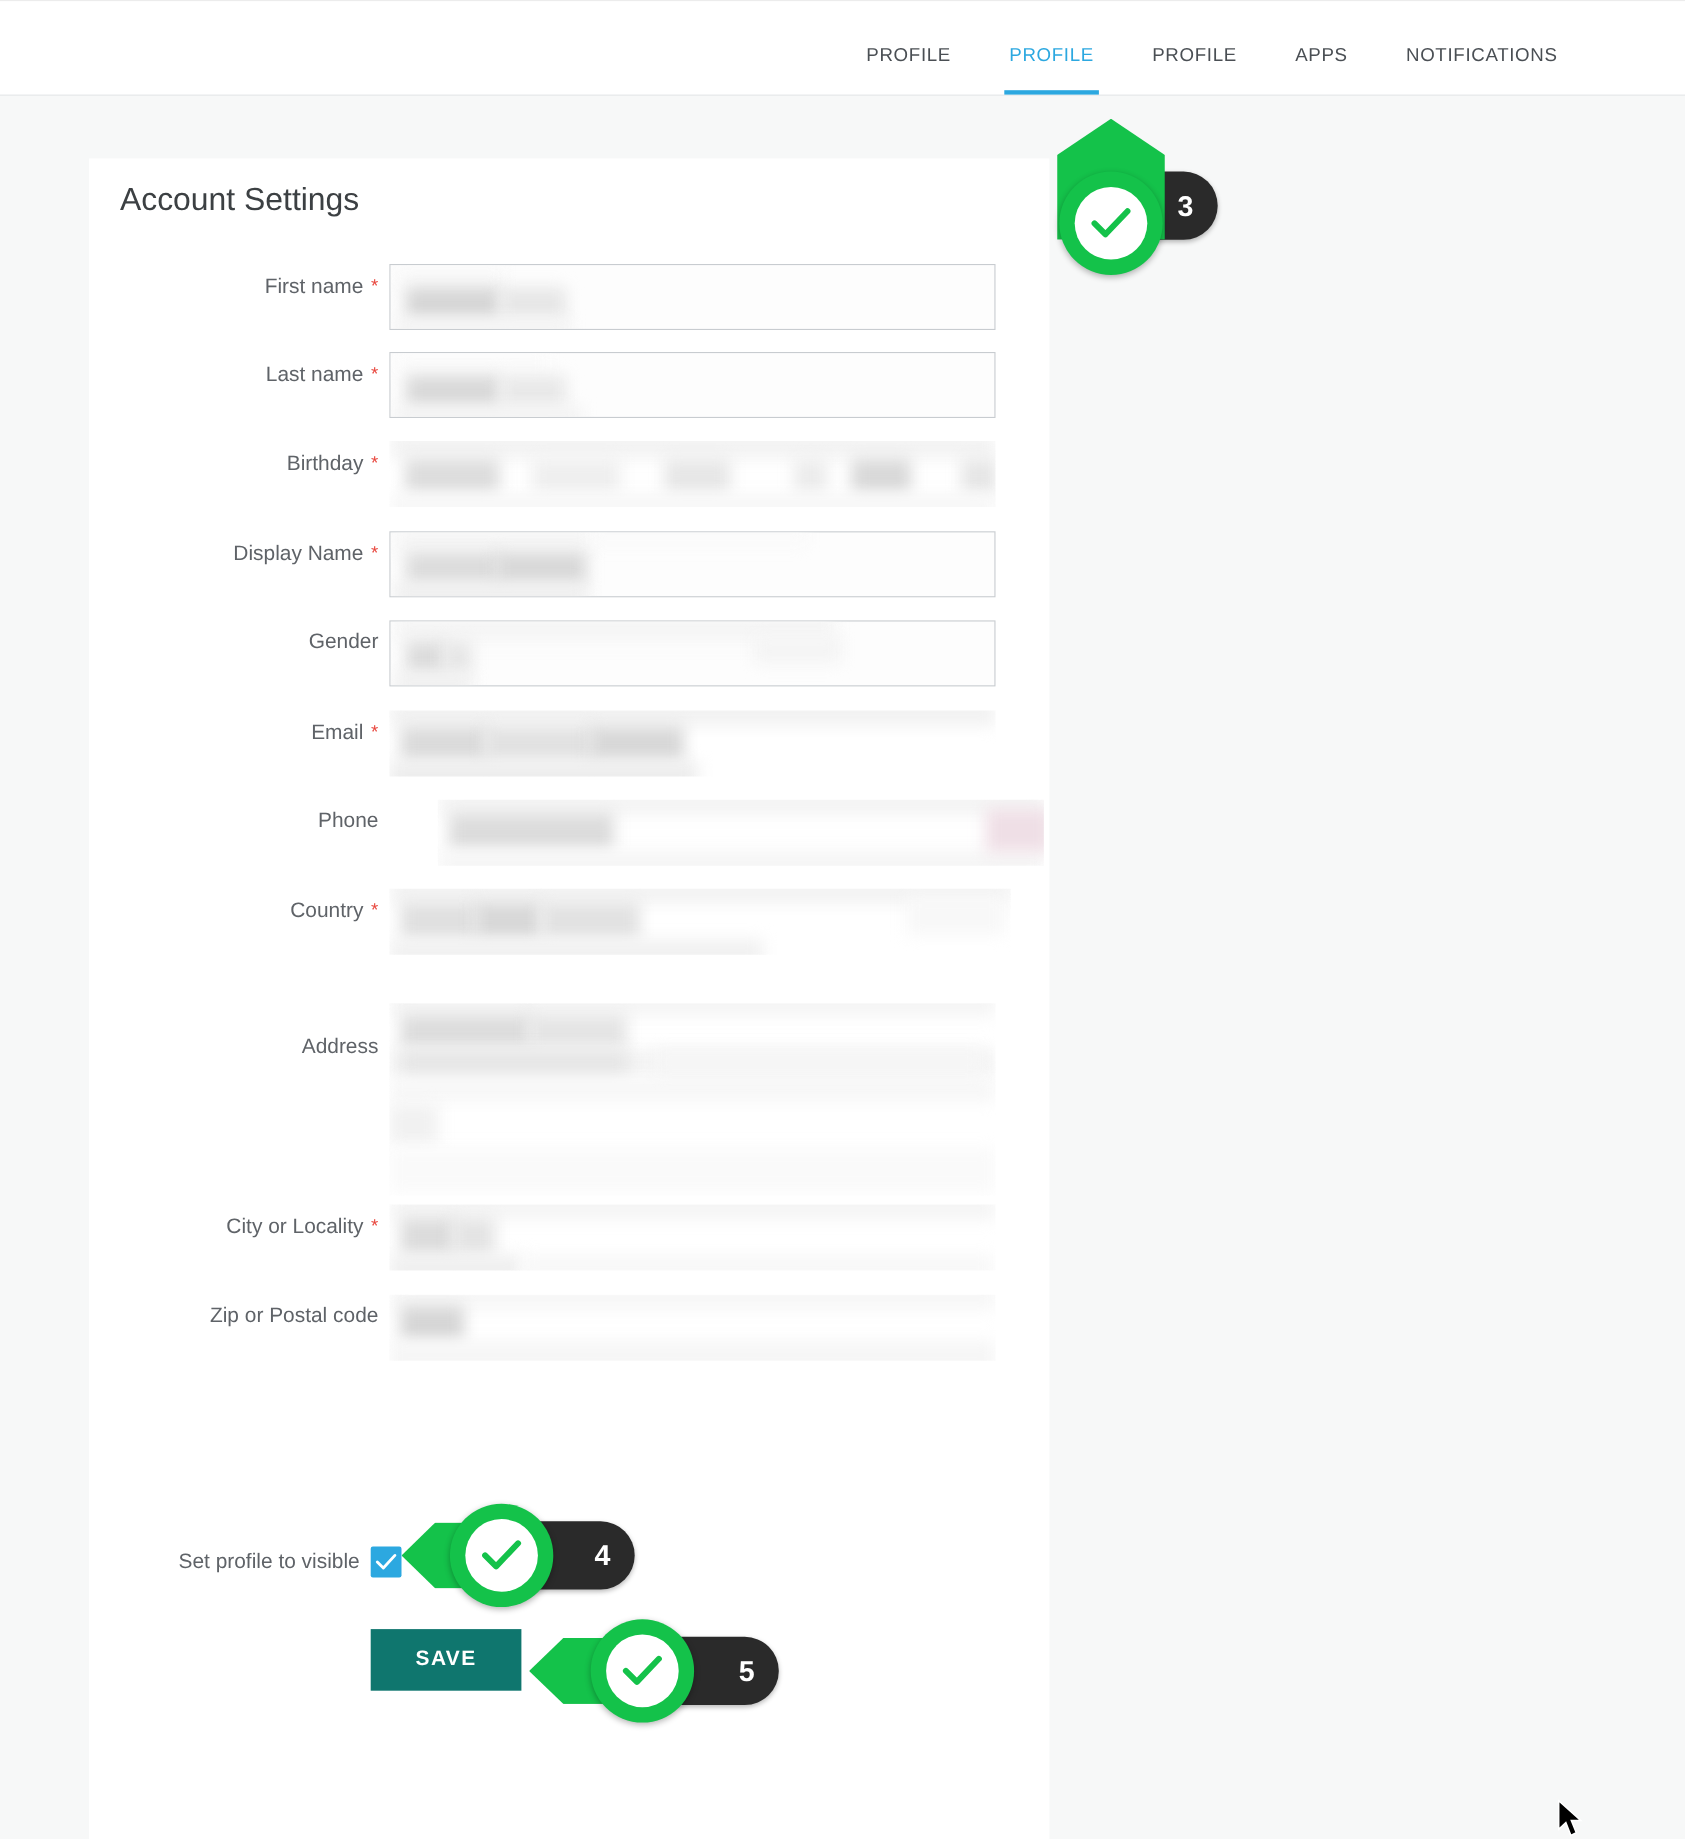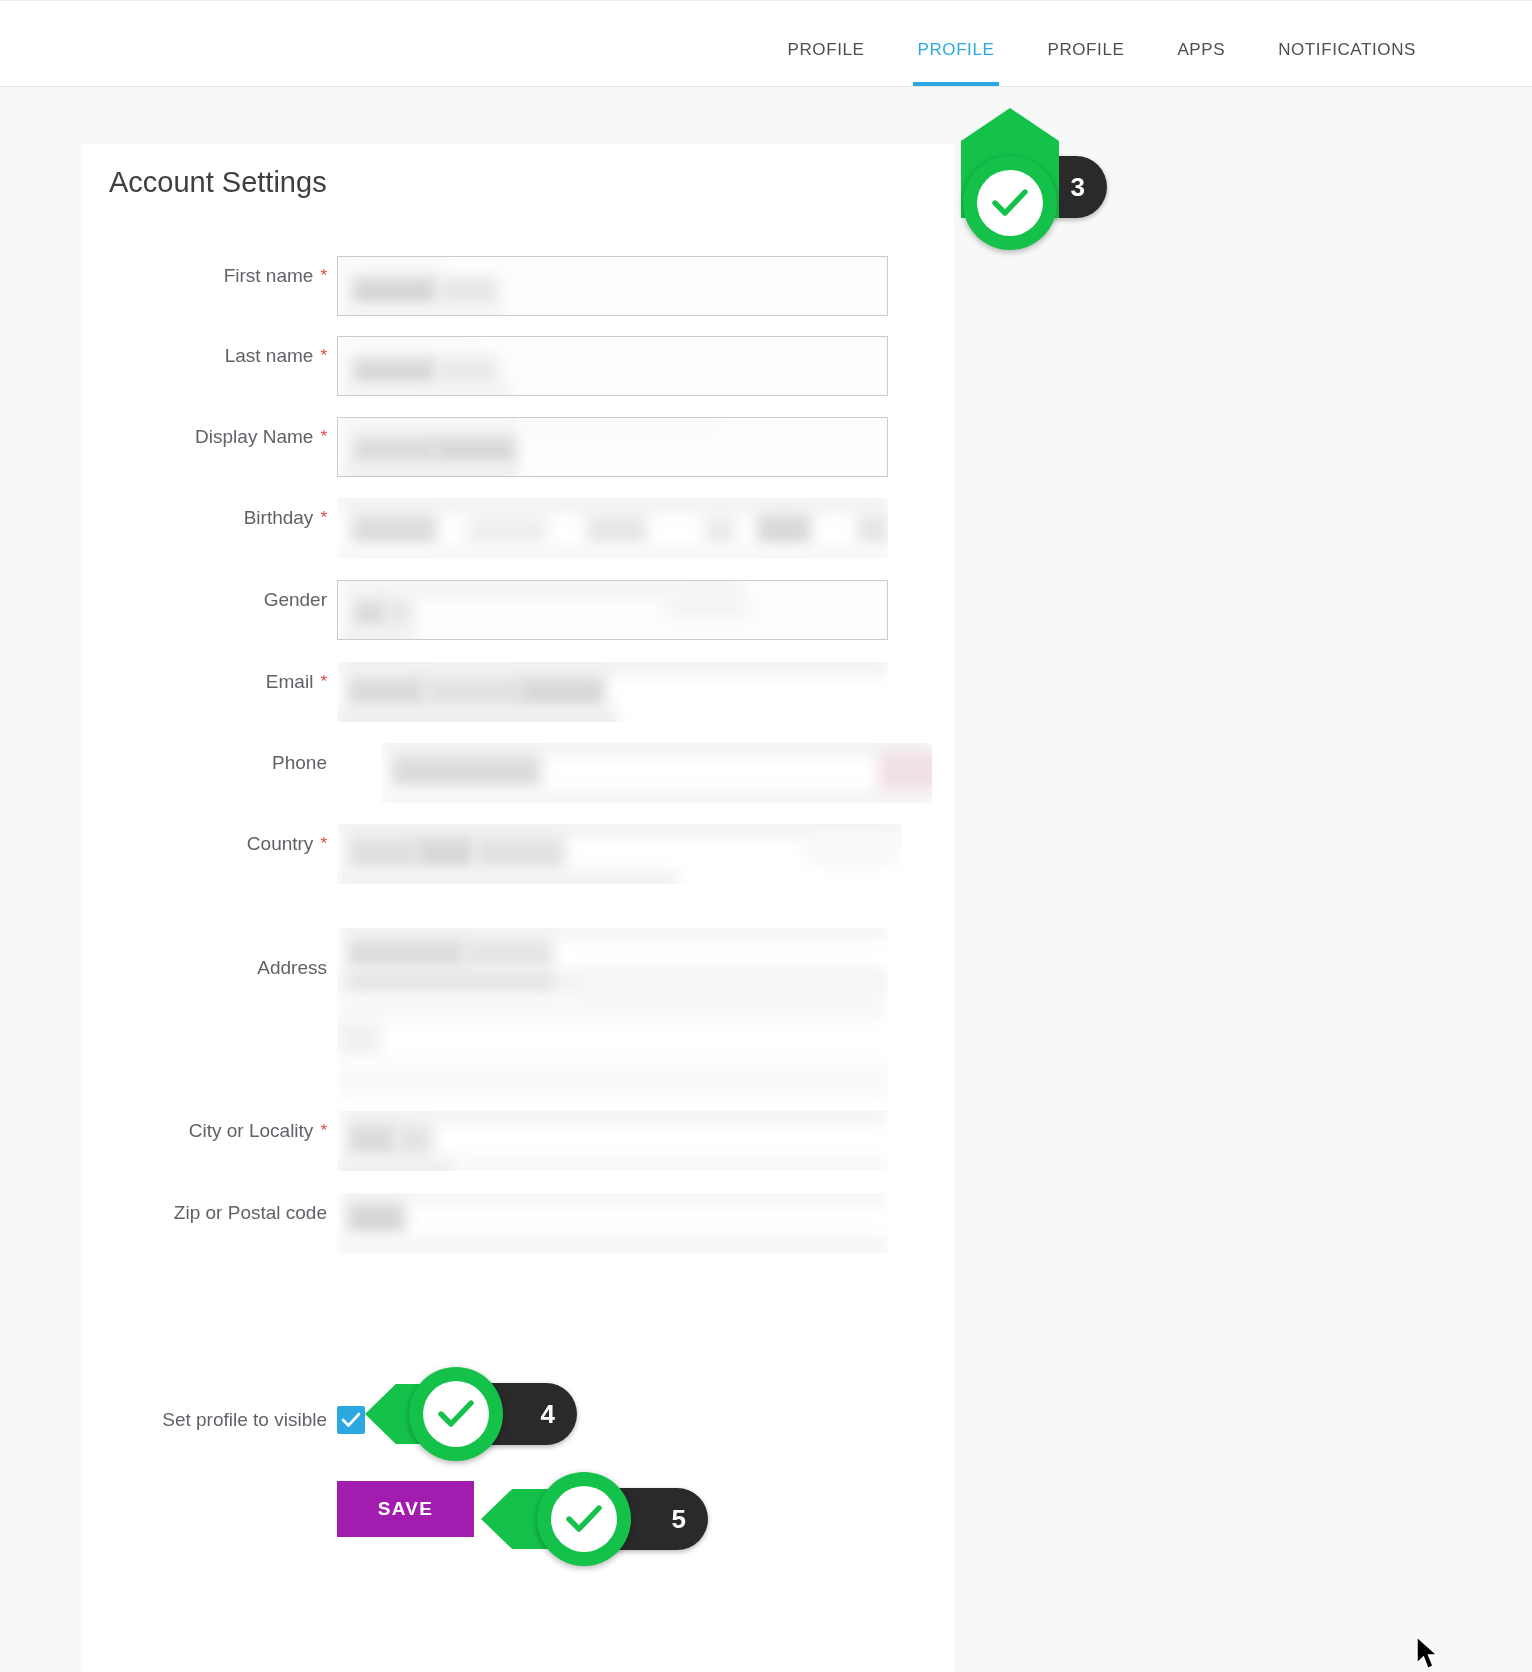--- a/index.html
+++ b/index.html
@@ -73,24 +73,23 @@
     left: 28px;
     top: 22px;
     font-size: 29px;
     color: #3c4043;
     font-weight: 400;
   }
 
   
   .form {
     position: absolute;
-    left: 0;
+    left: 17px;
     top: 96px;
     width: 873px;
-    margin-top: 16px;
   }
   .row {
     position: relative;
     width: 873px;
     display: flex;
     align-items: flex-start;
   }
   .lbl {
     width: 246px;
     text-align: right;
@@ -137,21 +136,21 @@
 
   
   .savewrap {
     position: absolute;
     left: 256px;
     top: 1337px;
   }
   .savebtn {
     width: 137px;
     height: 56px;
-    background: #a21caf;
+    background: #0f766e;
     color: #ffffff;
     border: none;
     font-size: 19px;
     letter-spacing: 1.3px;
     font-weight: 700;
     font-family: "Liberation Sans", sans-serif;
     cursor: pointer;
   }
 
   
@@ -228,45 +227,45 @@
         </div>
       </div>
 
       <div class="row" style="height:81px;">
         <div class="lbl"><span>Last name</span><span class="req">*</span></div>
         <div class="ctrl" style="width:551px;height:60px;">
           <div class="blurbox" style="left:4px;top:-4px;width:140px;height:26px;background:#fbfbfb;"></div>
           <div class="blurbox" style="left:14px;top:20px;width:86px;height:30px;background:#d9d9d9;"></div>
           <div class="blurbox" style="left:100px;top:20px;width:60px;height:30px;background:#e9e9e9;"></div>
           <div class="blurbox" style="left:4px;top:48px;width:170px;height:22px;background:#f3f3f3;"></div>
-        </div>
-      </div>
-
-      <div class="row" style="height:81px;">
-        <div class="lbl"><span>Display Name</span><span class="req">*</span></div>
-        <div class="ctrl" style="width:551px;height:60px;">
-          <div class="blurbox" style="left:4px;top:-6px;width:180px;height:26px;background:#f6f6f6;"></div>
-          <div class="blurbox" style="left:14px;top:18px;width:86px;height:30px;background:#dcdcdc;"></div>
-          <div class="blurbox" style="left:96px;top:18px;width:82px;height:30px;background:#d8d8d8;"></div>
-          <div class="blurbox" style="left:4px;top:46px;width:175px;height:24px;background:#efefef;"></div>
-          <div class="blurbox" style="left:180px;top:-8px;width:200px;height:20px;background:#fafafa;"></div>
         </div>
       </div>
 
       <div class="row" style="height:82px;">
         <div class="lbl"><span>Birthday</span><span class="req">*</span></div>
         <div class="ctrl" style="width:551px;height:60px;border:none;background:transparent;">
           <div class="blurbox" style="left:0;top:-8px;width:551px;height:24px;background:#f3f3f3;"></div>
           <div class="blurbox" style="left:14px;top:16px;width:86px;height:32px;background:#dddddd;"></div>
           <div class="blurbox" style="left:130px;top:16px;width:80px;height:32px;background:#efefef;"></div>
           <div class="blurbox" style="left:250px;top:16px;width:60px;height:32px;background:#e7e7e7;"></div>
           <div class="blurbox" style="left:368px;top:16px;width:30px;height:32px;background:#ececec;"></div>
           <div class="blurbox" style="left:420px;top:16px;width:54px;height:32px;background:#d9d9d9;"></div>
           <div class="blurbox" style="left:520px;top:16px;width:32px;height:32px;background:#e6e6e6;"></div>
           <div class="blurbox" style="left:0;top:48px;width:551px;height:22px;background:#f7f7f7;"></div>
+        </div>
+      </div>
+
+      <div class="row" style="height:81px;">
+        <div class="lbl"><span>Display Name</span><span class="req">*</span></div>
+        <div class="ctrl" style="width:551px;height:60px;">
+          <div class="blurbox" style="left:4px;top:-6px;width:180px;height:26px;background:#f6f6f6;"></div>
+          <div class="blurbox" style="left:14px;top:18px;width:86px;height:30px;background:#dcdcdc;"></div>
+          <div class="blurbox" style="left:96px;top:18px;width:82px;height:30px;background:#d8d8d8;"></div>
+          <div class="blurbox" style="left:4px;top:46px;width:175px;height:24px;background:#efefef;"></div>
+          <div class="blurbox" style="left:180px;top:-8px;width:200px;height:20px;background:#fafafa;"></div>
         </div>
       </div>
 
       <div class="row" style="height:82px;">
         <div class="lbl"><span>Gender</span></div>
         <div class="ctrl" style="width:551px;height:60px;">
           <div class="blurbox" style="left:4px;top:-6px;width:400px;height:24px;background:#f5f5f5;"></div>
           <div class="blurbox" style="left:14px;top:18px;width:36px;height:30px;background:#dcdcdc;"></div>
           <div class="blurbox" style="left:48px;top:18px;width:26px;height:30px;background:#e6e6e6;"></div>
           <div class="blurbox" style="left:4px;top:46px;width:70px;height:24px;background:#f0f0f0;"></div>

